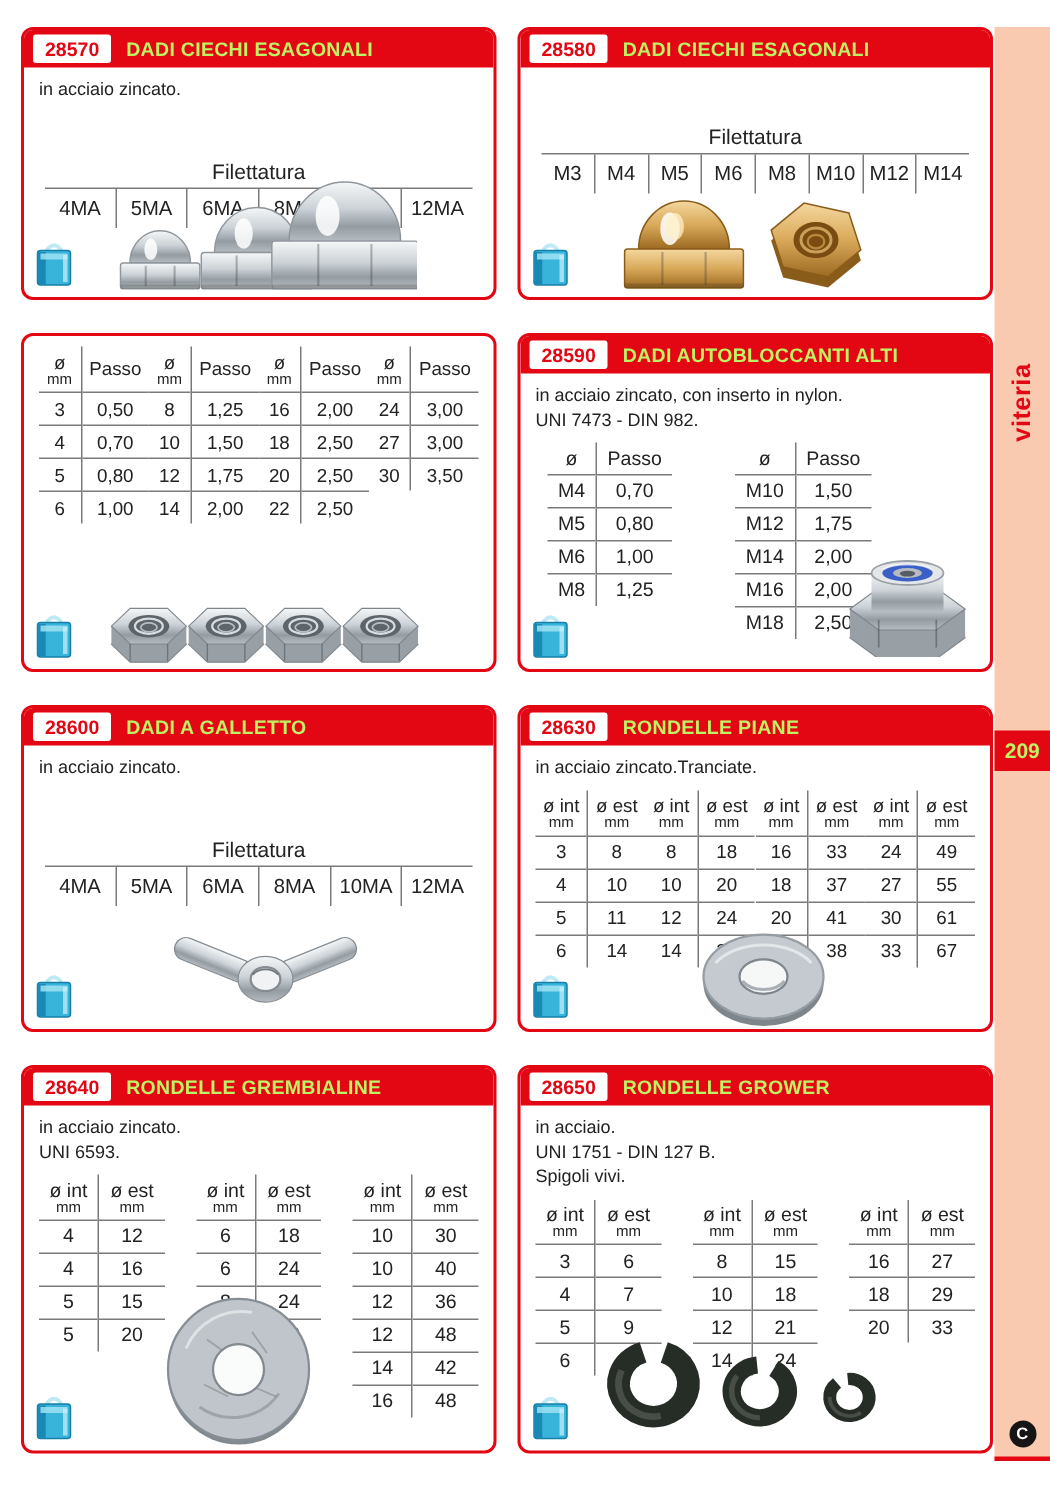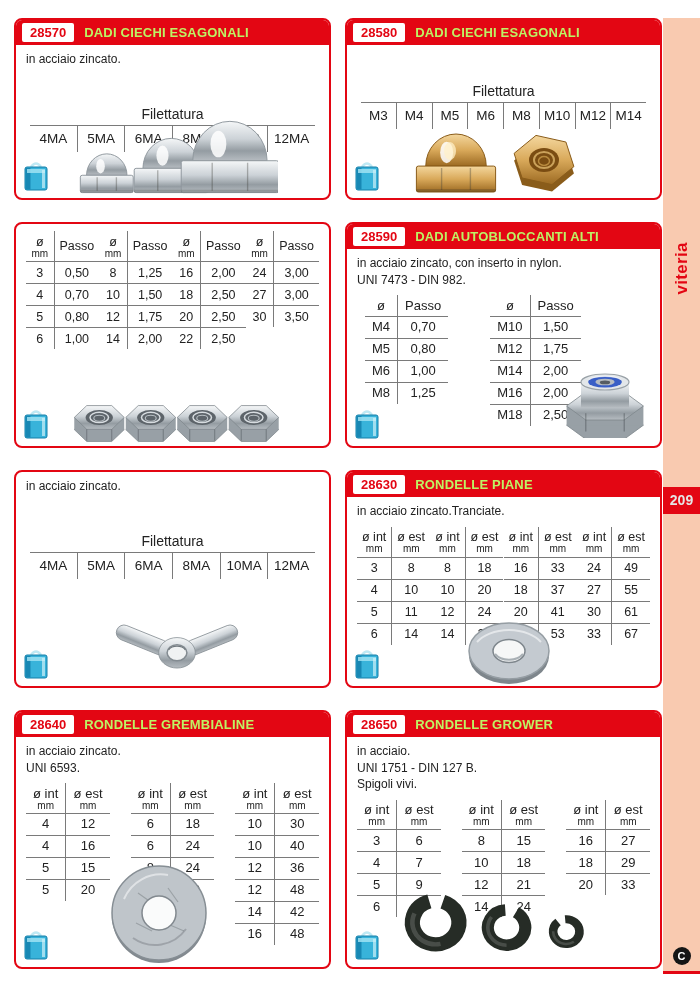--- a/index.html
+++ b/index.html
@@ -87,21 +87,21 @@
     background:#f9cab0; border-bottom:3px solid var(--red);
   }
   .sidebar-label {
     position:absolute; top:248px; left:0; width:37px; text-align:center;
     transform:rotate(-90deg);
     color:var(--red); font-weight:bold; font-size:17px; letter-spacing:.3px;
     white-space:nowrap;
   }
   .page-badge {
     position:absolute; top:469px; left:0; width:37px; height:27px;
-    background:var(--red); color:#e5e5e5; font-weight:bold; font-size:14px;
+    background:var(--red); color:#bef264; font-weight:bold; font-size:14px;
     line-height:27px; text-align:center;
   }
   .brand-logo {
     position:absolute; bottom:6px; left:50%; transform:translateX(-50%);
     width:18px; height:18px; border-radius:50%;
     background:#151515; color:#fff; font-weight:bold; font-size:11px;
     line-height:18px; text-align:center;
   }
 </style>
 </head>
@@ -486,20 +486,24 @@
           <svg viewBox="0 0 26 32">
             <path d="M8 7 Q13 0 18 7" fill="none" stroke="#bfe9f4" stroke-width="2.6"></path>
             <rect x="2" y="7" width="22" height="23" rx="2" fill="#38b3da" stroke="#157fa8" stroke-width="1"></rect>
             <rect x="2.5" y="8" width="5" height="21.5" fill="#1888b4"></rect>
             <rect x="4" y="9" width="18" height="4" fill="#9fe2f2" opacity=".85"></rect>
             <rect x="19" y="10" width="3" height="18" fill="#cff1f8" opacity=".7"></rect>
           </svg>
         </div>
       </section>
       <section class="cell">
+        <header class="cell-header">
+          <span class="code-box">28600</span>
+          <span class="cell-title">DADI A GALLETTO</span>
+        </header>
         <div class="desc">
           <div>in acciaio zincato.</div>
         </div>
         <div class="fil">
           <div class="fil-label">Filettatura</div>
           <div class="fil-row">
             <span class="fil-val">4MA</span>
             <span class="fil-val">5MA</span>
             <span class="fil-val">6MA</span>
             <span class="fil-val">8MA</span>
@@ -626,21 +630,21 @@
               <tr>
                 <td class="c1">18</td>
                 <td>37</td>
               </tr>
               <tr>
                 <td class="c1">20</td>
                 <td>41</td>
               </tr>
               <tr>
                 <td class="c1">22</td>
-                <td>53</td>
+                <td>38</td>
               </tr>
             </tbody>
           </table>
           <table class="pairs">
             <tbody>
               <tr class="hd">
                 <td class="c1">
                   <div class="main">ø int</div>
                   <div class="sub">mm</div>
                 </td>

